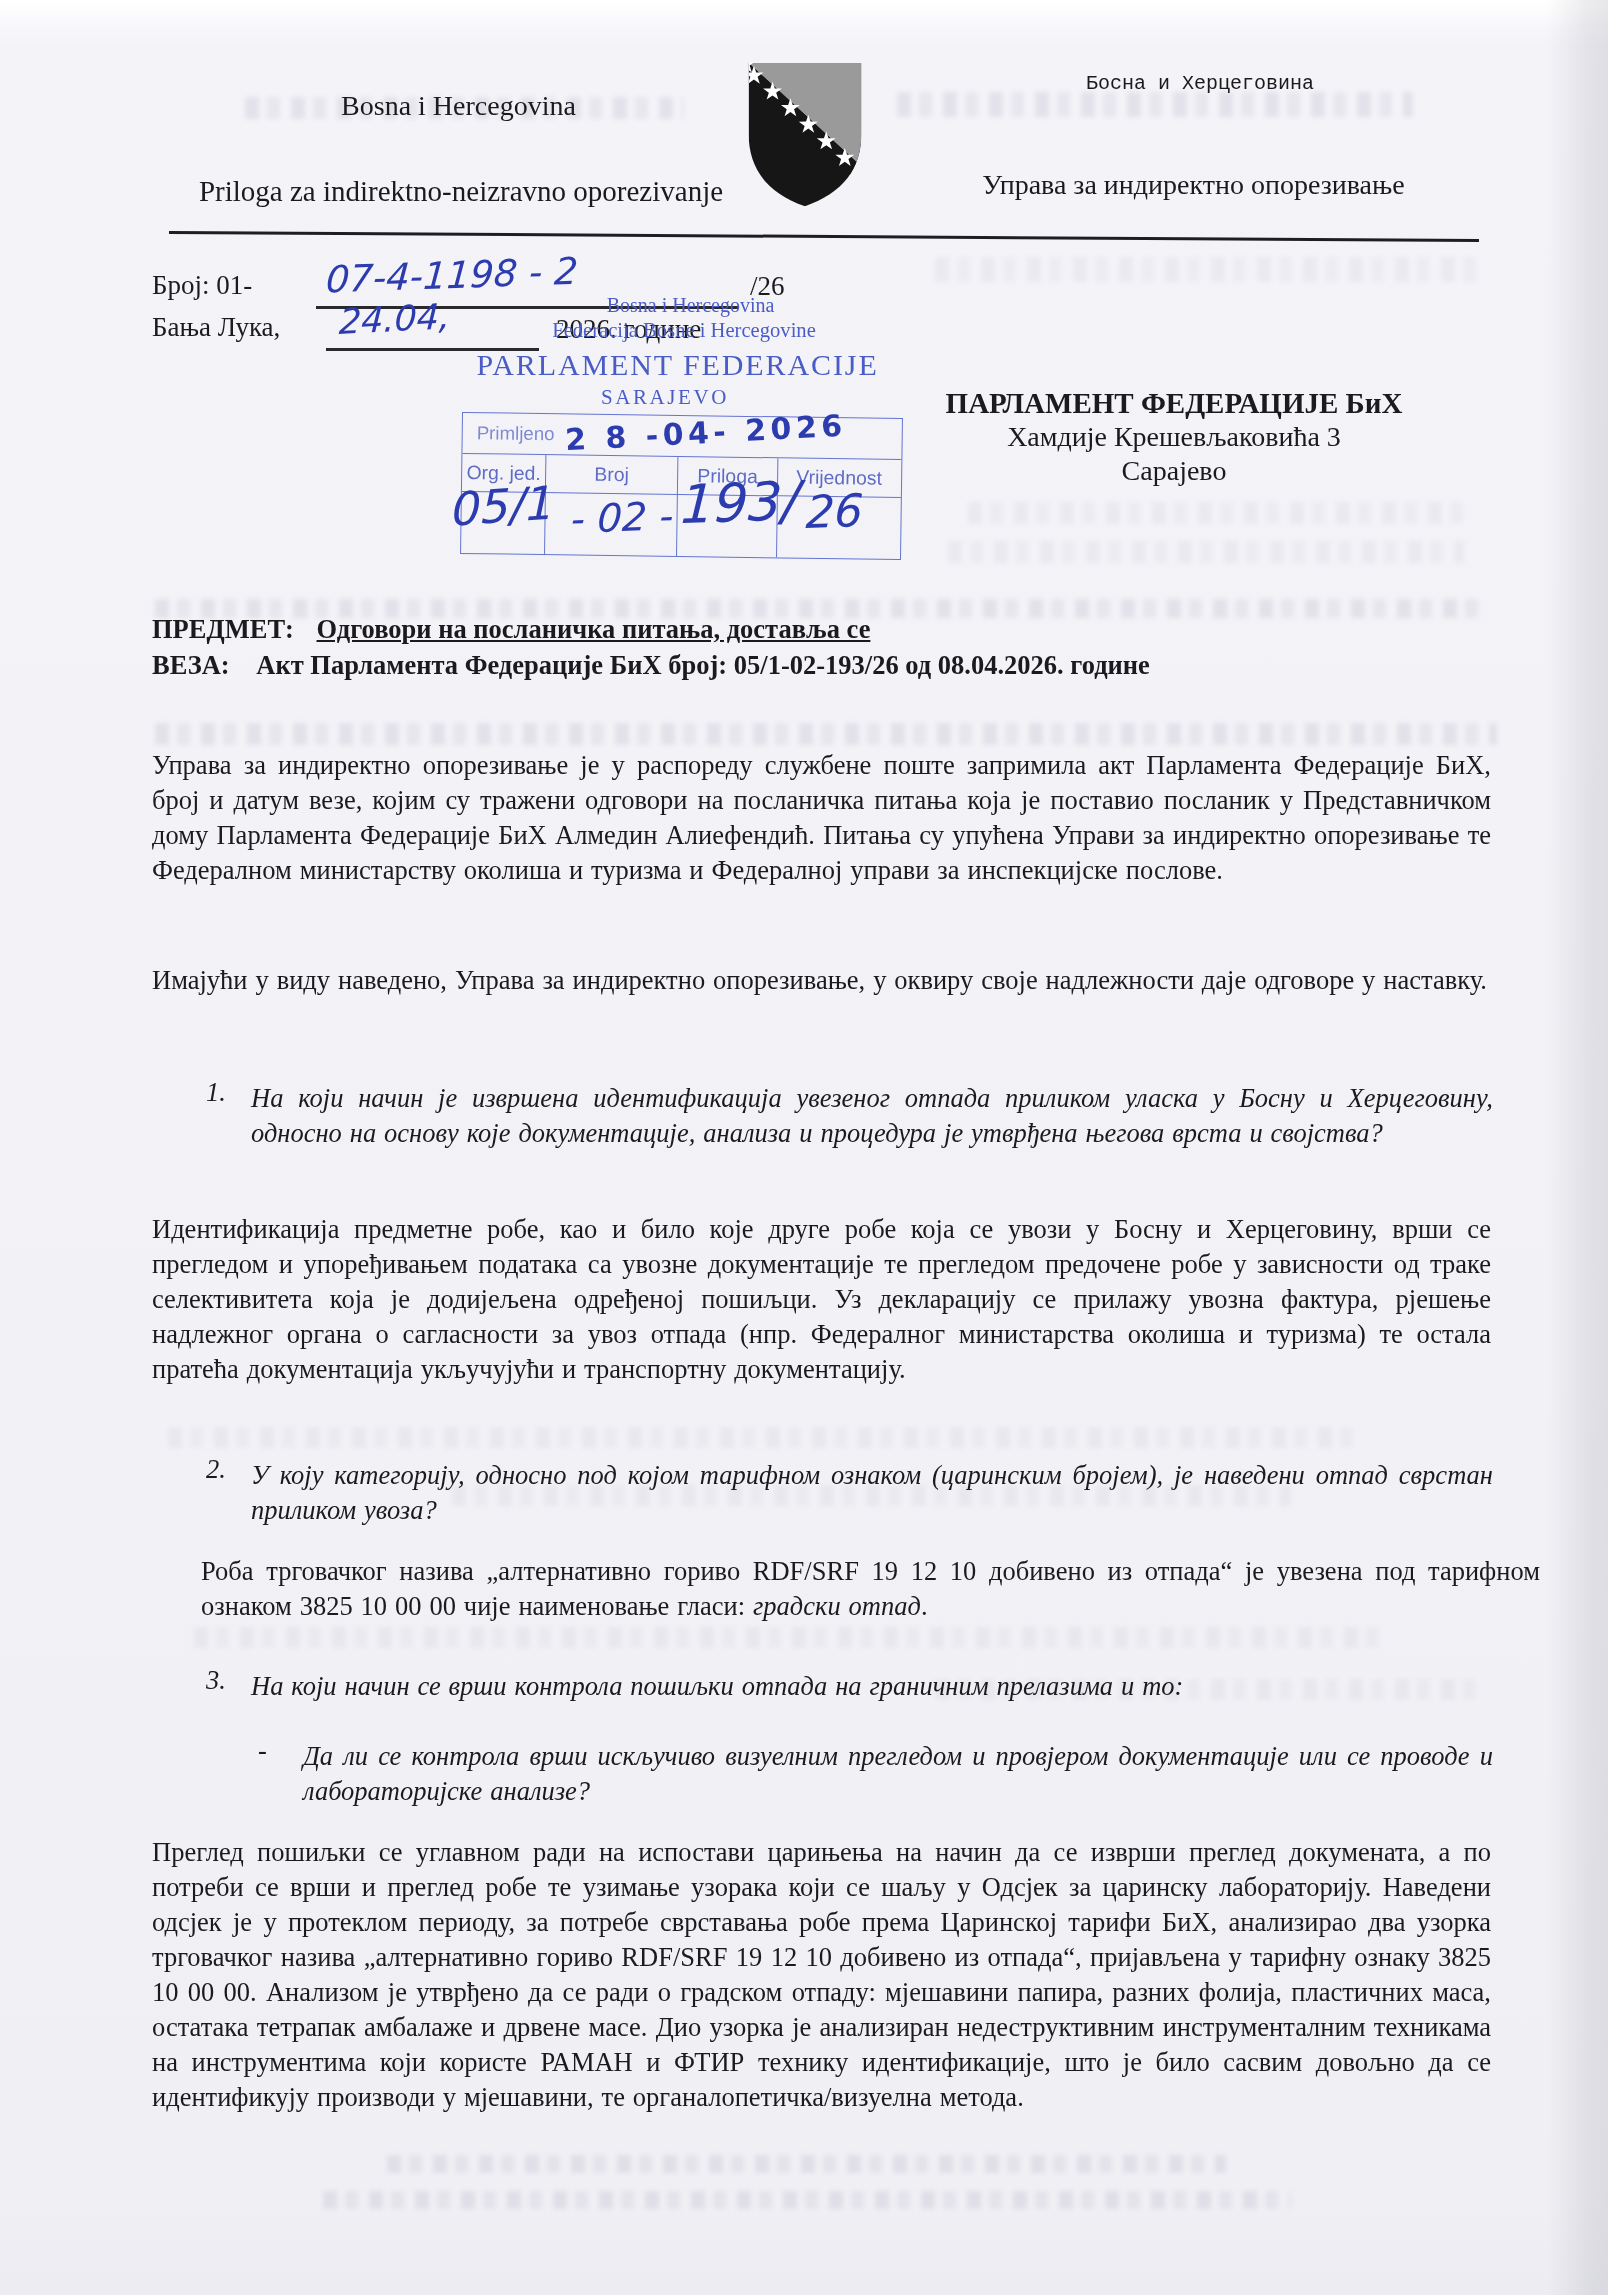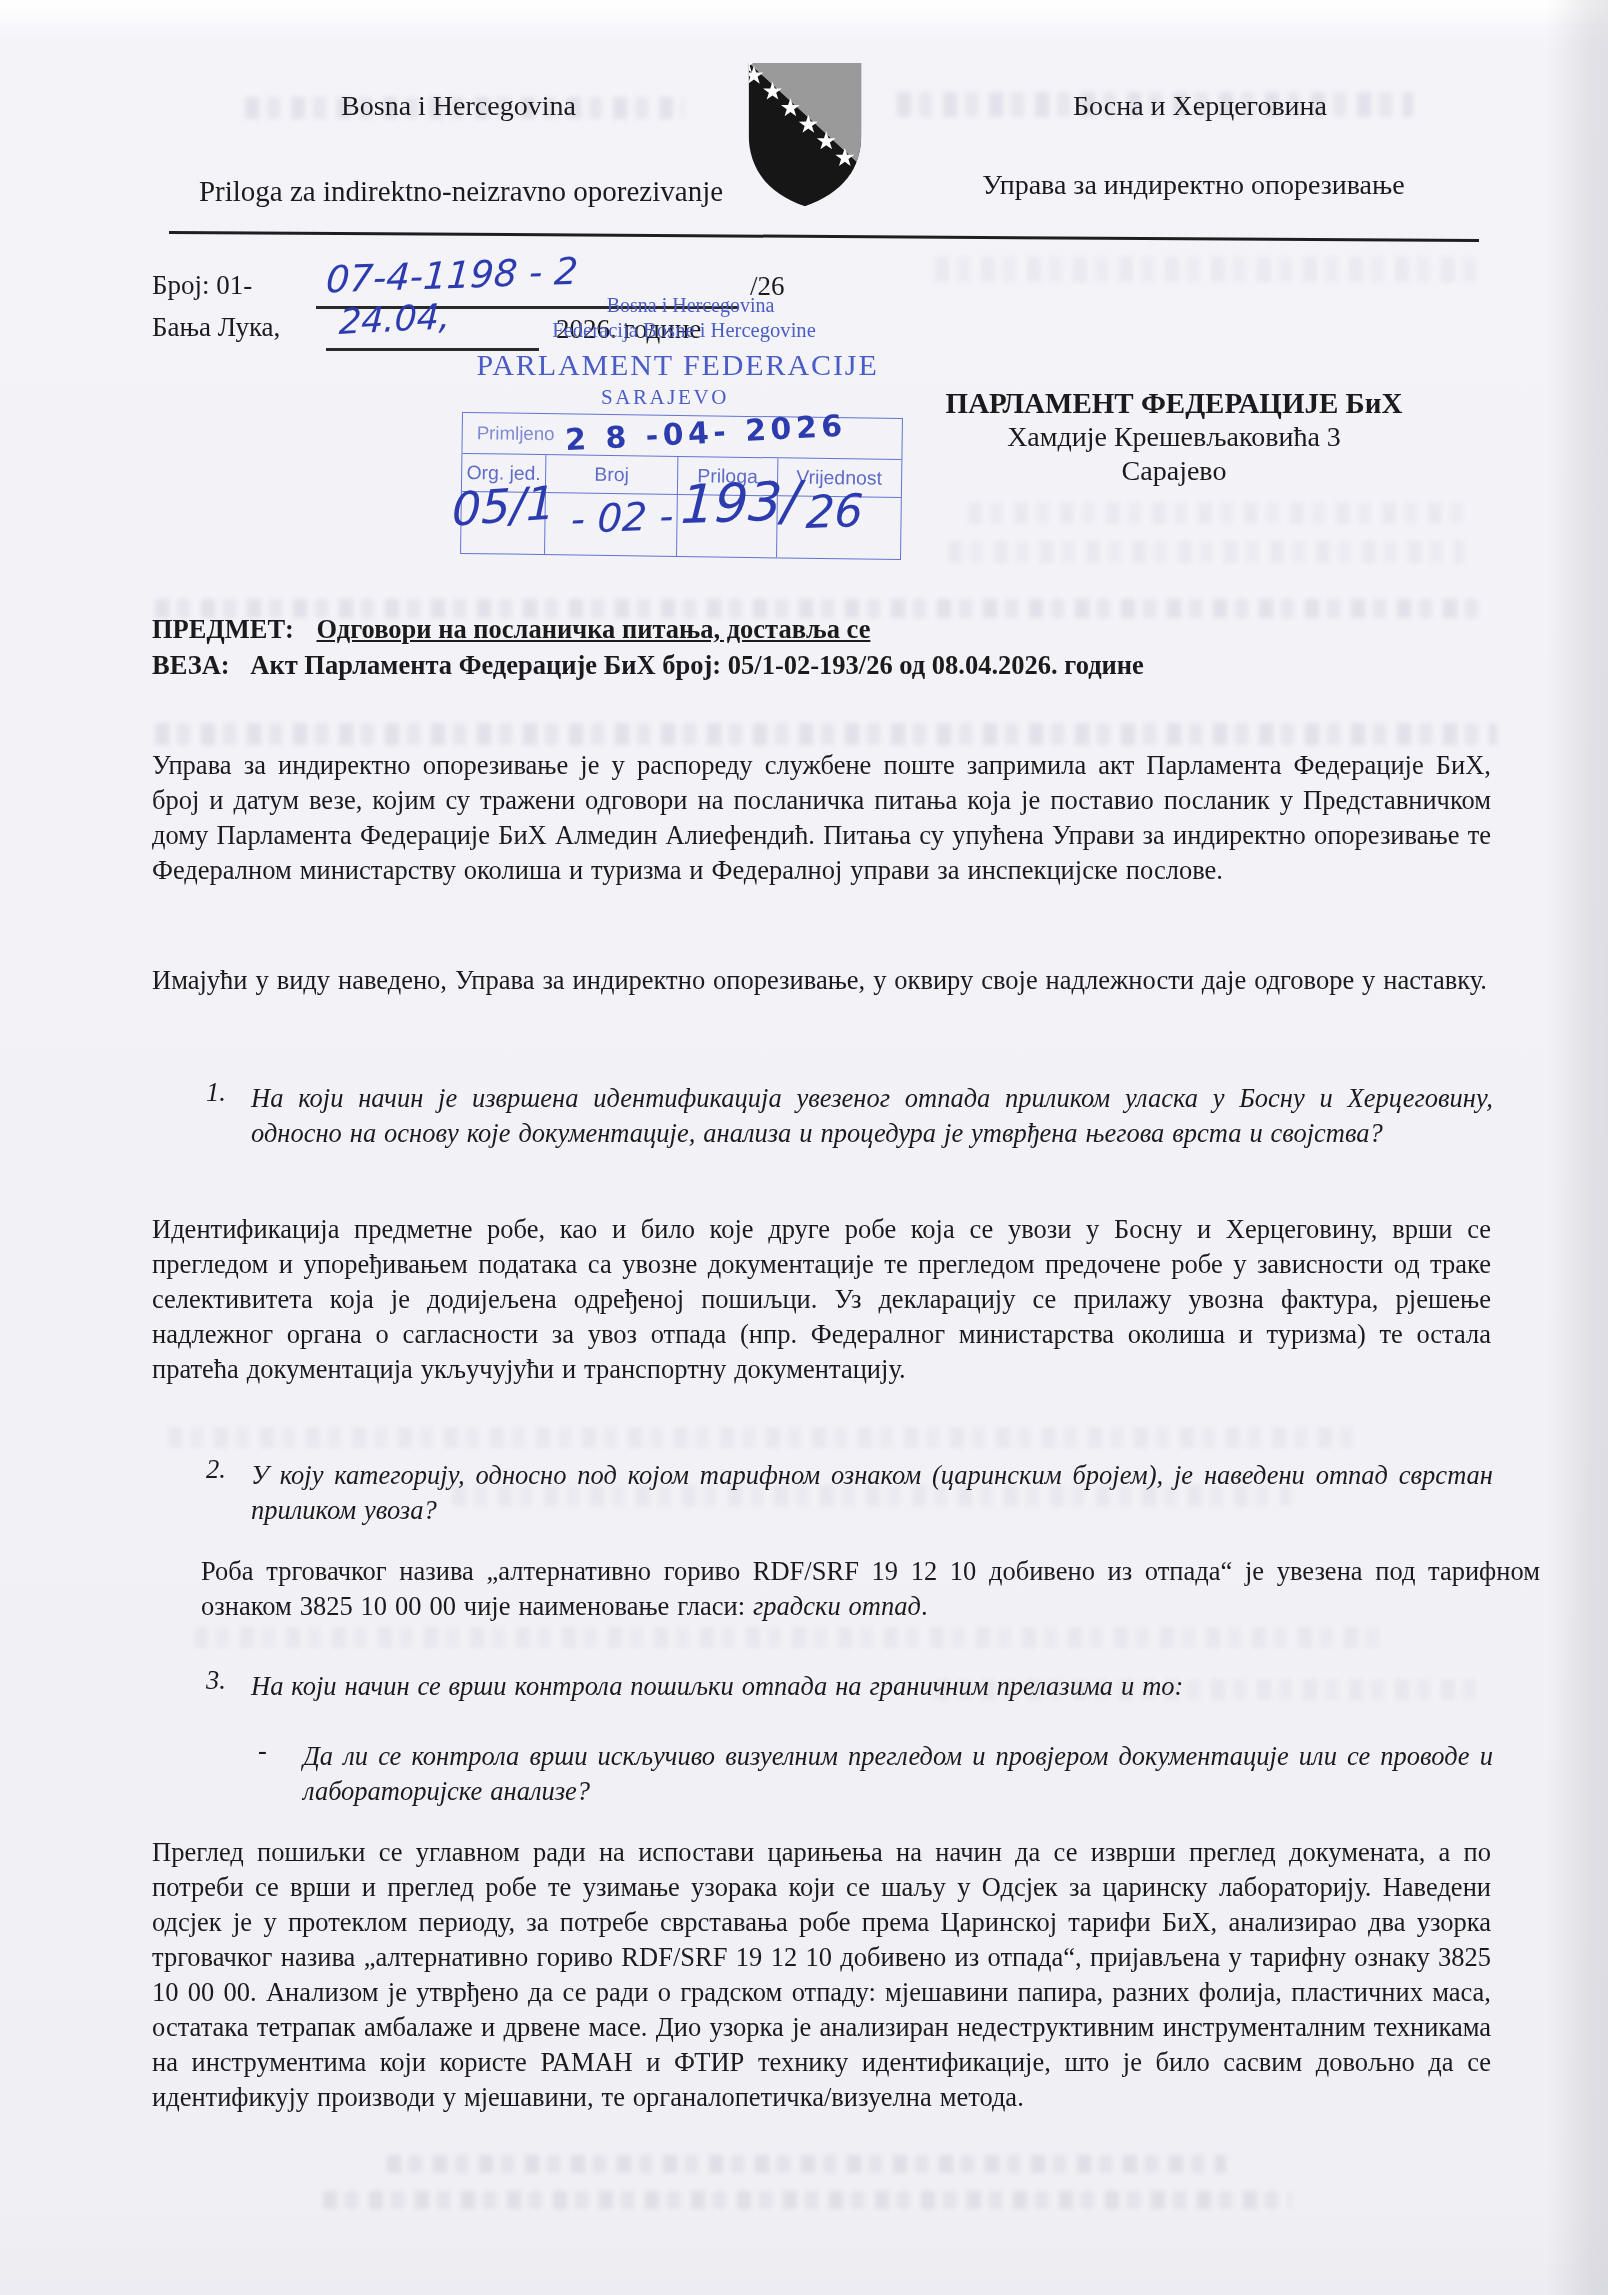--- a/index.html
+++ b/index.html
@@ -84,21 +84,21 @@
         <use href="#star" transform="translate(18,31)"></use>
         <use href="#star" transform="translate(46,55)"></use>
         <use href="#star" transform="translate(73,80)"></use>
         <use href="#star" transform="translate(100,105)"></use>
         <use href="#star" transform="translate(127,130)"></use>
         <use href="#star" transform="translate(155,155)"></use>
       </g>
     </svg>
   </div>
 
-  <div class="abs center" style="left:955px;top:90px;width:490px;font-size:28px;">Босна и Херцеговина</div>
+  <div class="abs center" style="left:955px;top:72px;width:490px;font-size:20px;font-family:Liberation Mono, monospace;">Босна и Херцеговина</div>
   <div class="abs center" style="left:929px;top:169px;width:529px;font-size:28px;">Управа за индиректно опорезивање</div>
 
   <div class="abs rule" style="left:169px;top:235px;width:1310px;height:3.2px;"></div>
 
   <div class="abs" style="left:152px;top:270px;font-size:27px;">Број: 01-</div>
   <div class="abs underline-seg" style="left:316px;top:306px;width:423px;"></div>
   <div class="abs hw" style="left:326px;top:257px;font-size:37px;transform:rotate(-2deg) skewX(-6deg);">07-4-1198 - 2</div>
   <div class="abs" style="left:750px;top:271px;font-size:27px;">/26</div>
 
   <div class="abs" style="left:152px;top:312px;font-size:27px;">Бања Лука,</div>
@@ -141,21 +141,21 @@
     <div style="font-size:28px;line-height:34px;">Хамдије Крешевљаковића 3</div>
     <div style="font-size:28px;line-height:34px;">Сарајево</div>
   </div>
 
   <div class="abs bold" style="left:152px;top:614px;font-size:26.5px;">
     <span>ПРЕДМЕТ:</span>
     <span style="margin-left:16px;text-decoration:underline;">Одговори на посланичка питања, доставља се</span>
   </div>
   <div class="abs bold" style="left:152px;top:650px;font-size:26.5px;">
     <span>ВЕЗА:</span>
-    <span style="margin-left:14px;">Акт Парламента Федерације БиХ број: 05/1-02-193/26 од 08.04.2026. године</span>
+    <span style="margin-left:20px;">Акт Парламента Федерације БиХ број: 05/1-02-193/26 од 08.04.2026. године</span>
   </div>
 
   <div class="abs just body-text" style="left:152px;top:748px;width:1339px;">Управа за индиректно опорезивање је у распореду службене поште запримила акт Парламента Федерације БиХ, број и датум везе, којим су тражени одговори на посланичка питања која је поставио посланик у Представничком дому Парламента Федерације БиХ Алмедин Алиефендић. Питања су упућена Управи за индиректно опорезивање те Федералном министарству околиша и туризма и Федералној управи за инспекцијске послове.</div>
 
   <div class="abs just body-text" style="left:152px;top:963px;width:1339px;">Имајући у виду наведено, Управа за индиректно опорезивање, у оквиру своје надлежности даје одговоре у наставку.</div>
 
   <div class="abs q-row" style="left:206px;top:1075px;width:1287px;">
     <div class="q-marker italic">1.</div>
     <div class="q-body just body-text italic">На који начин је извршена идентификација увезеног отпада приликом уласка у Босну и Херцеговину, односно на основу које документације, анализа и процедура је утврђена његова врста и својства?</div>
   </div>

